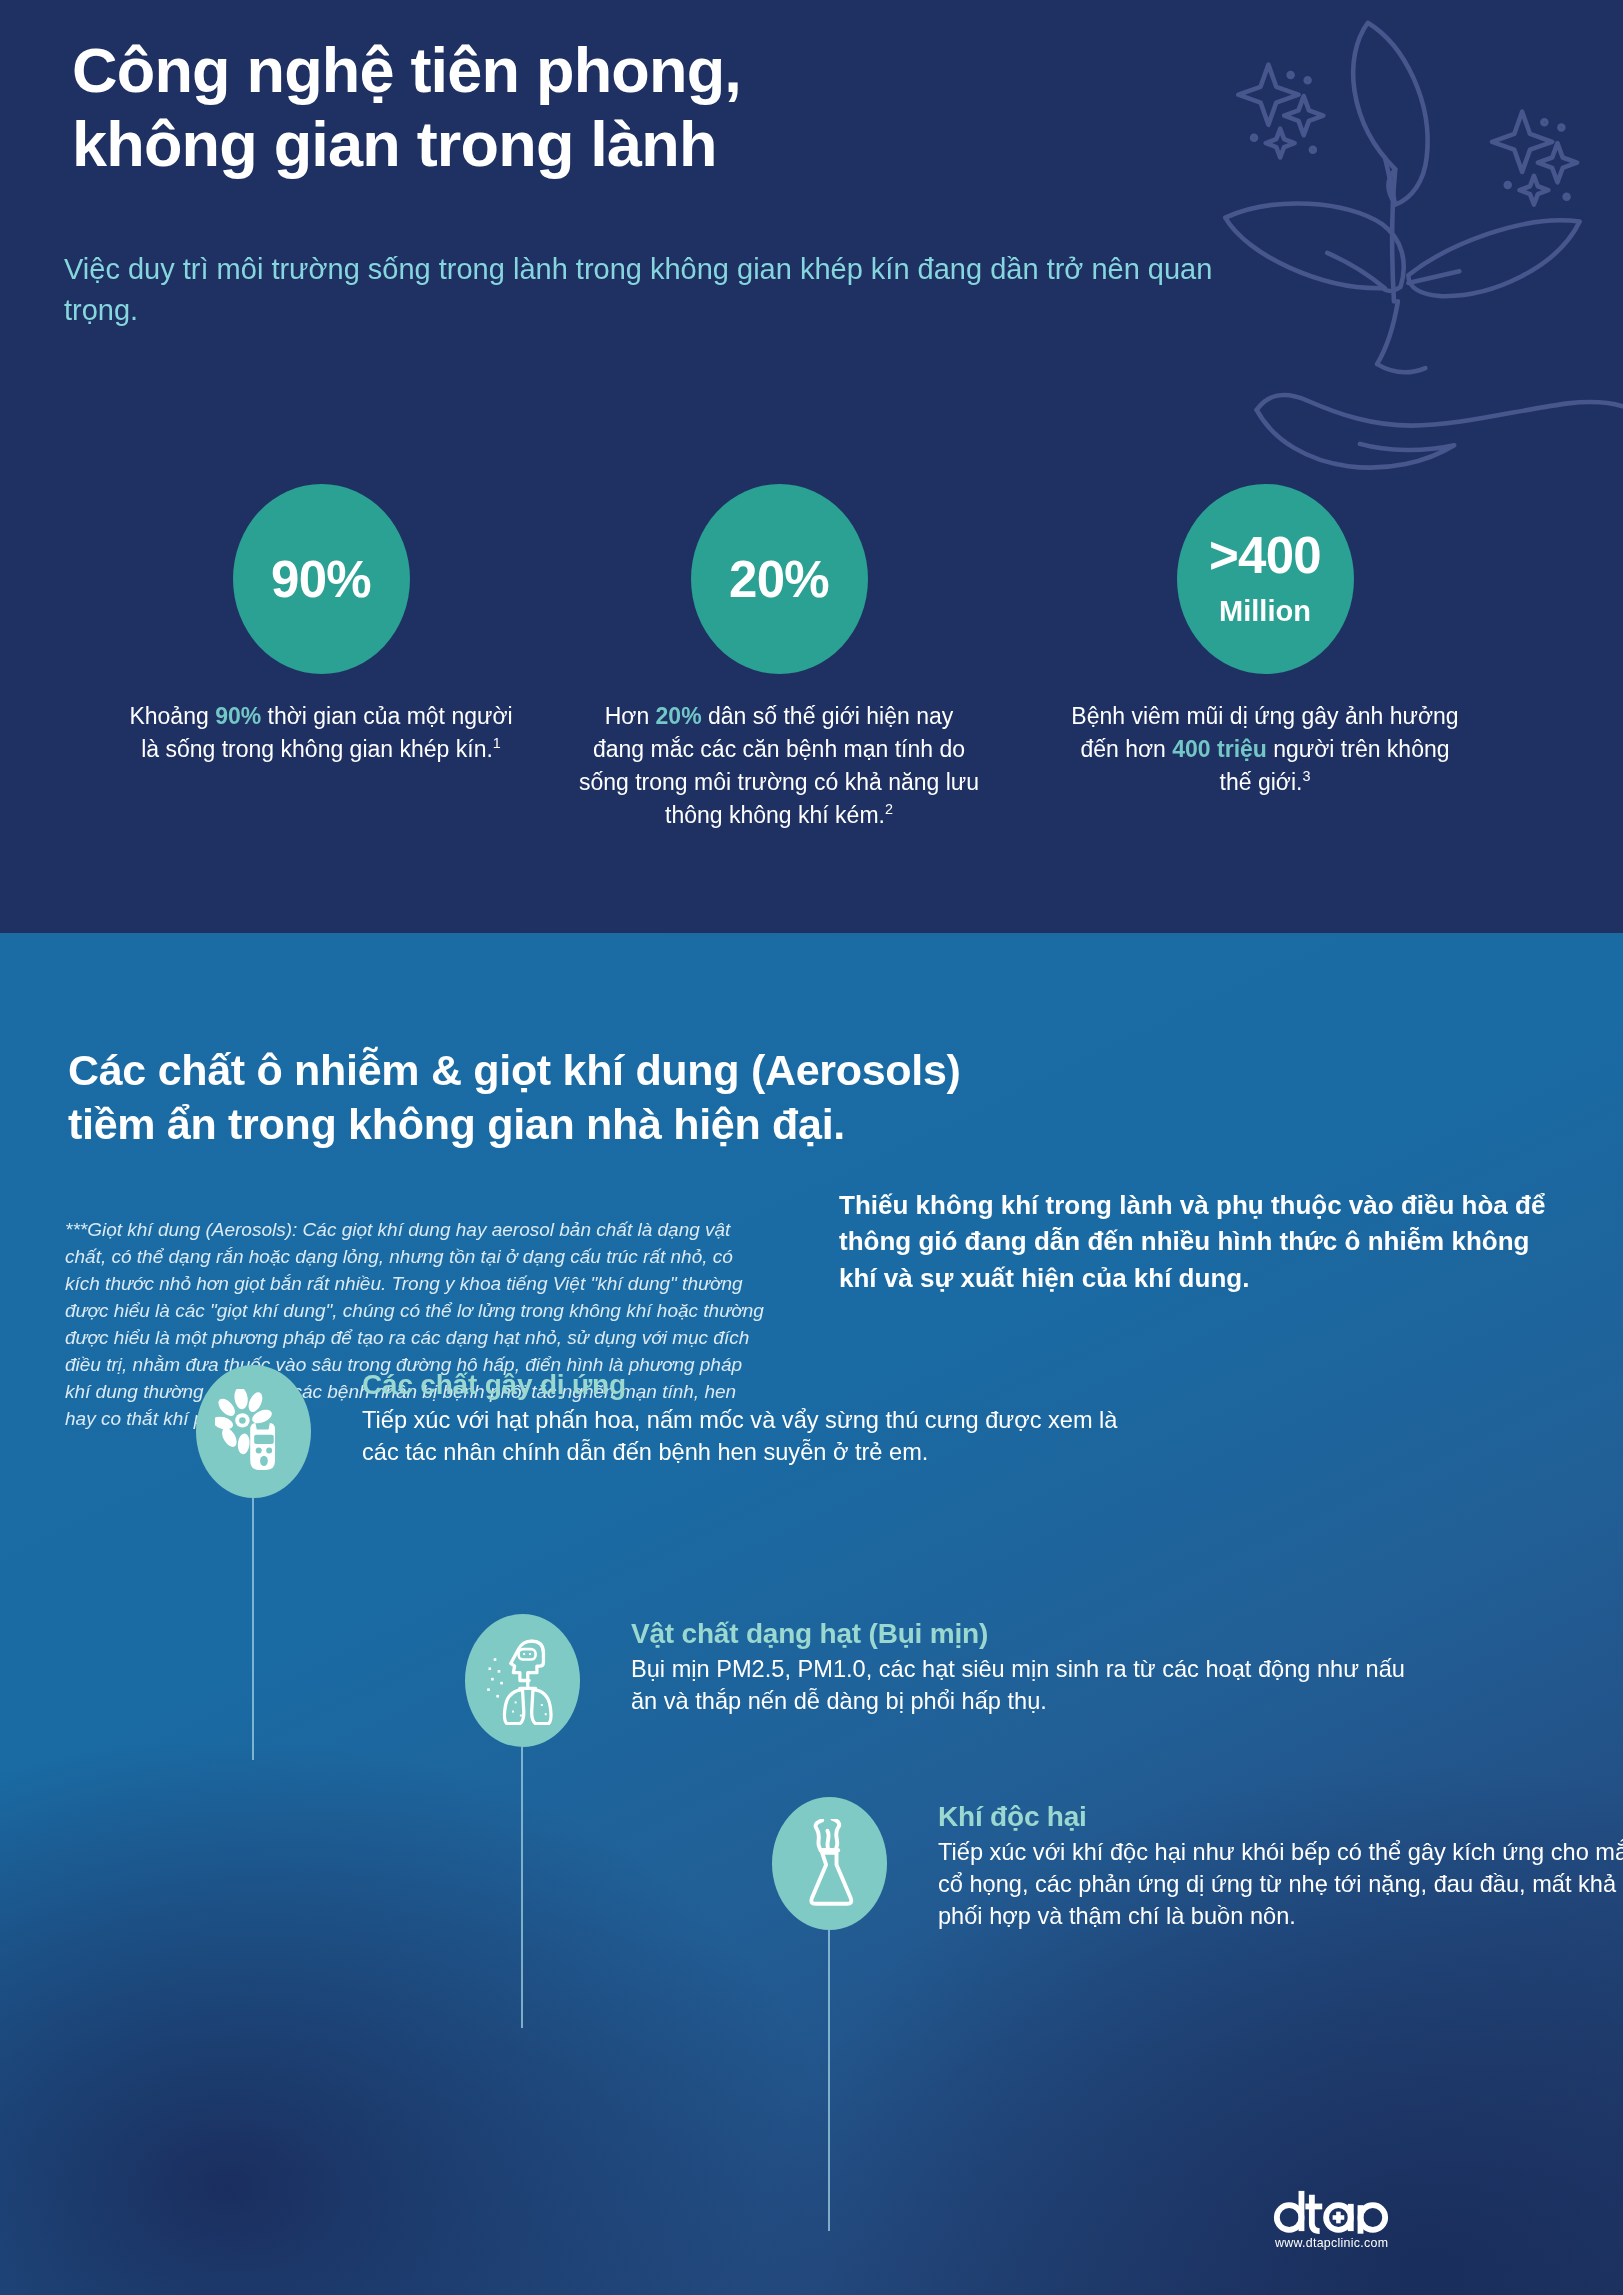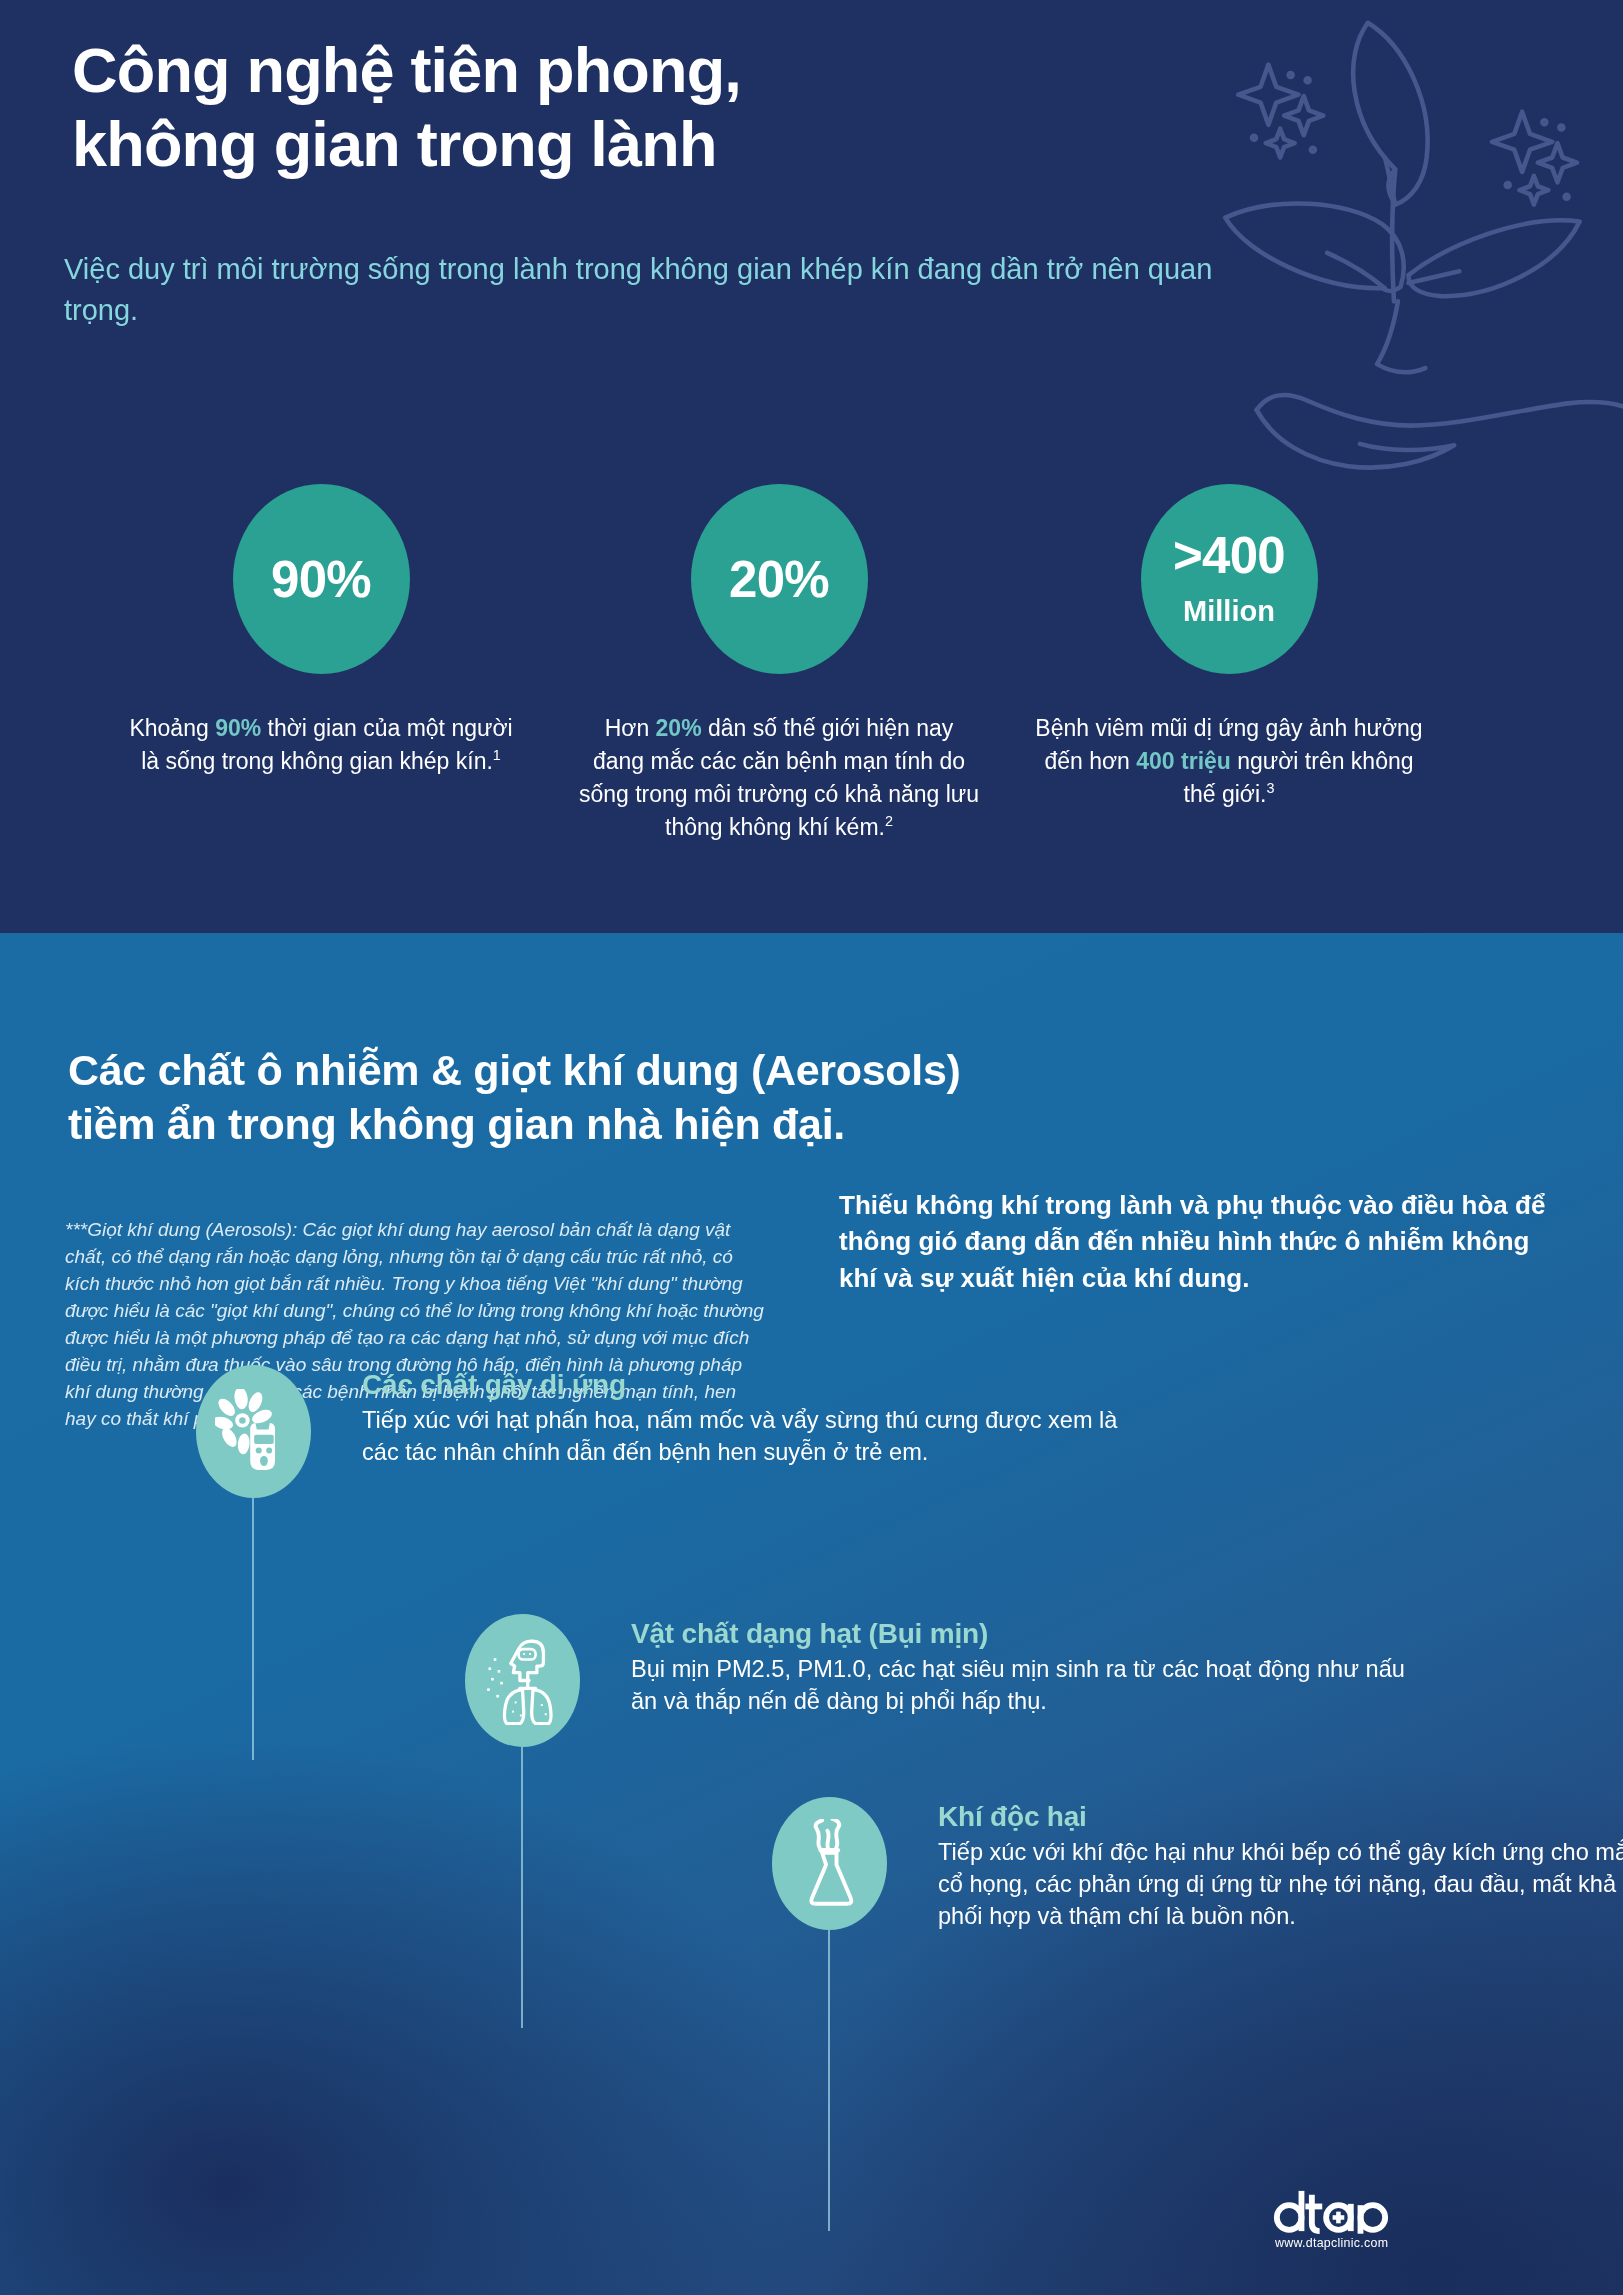--- a/index.html
+++ b/index.html
@@ -40,38 +40,38 @@
 
   
   .stat {
     position:absolute;
     top:484px;
     width:406px;
     text-align:center;
   }
   .stat.s1 { left:118px; }
   .stat.s2 { left:576px; }
-  .stat.s3 { left:1026px; }
+  .stat.s3 { left:1062px; }
 
   .stat-bubble {
     width:177px; height:190px;
     border-radius:50%;
     background:#2aa193;
     margin:0 auto;
     display:flex;
     flex-direction:column;
     align-items:center;
     justify-content:center;
     color:#ffffff;
   }
   .stat-bubble .big   { font-size:51px; font-weight:bold; line-height:1; letter-spacing:-0.7px; }
   .stat-bubble .small { font-size:29px; font-weight:bold; line-height:1.1; margin-top:15px;text-align:center; }
 
   .stat-caption {
-    margin-top:38px;
+    margin-top:26px;
     color:#ffffff;
     font-size:23px;
     line-height:1.43;
     font-weight:400;
     text-align:center;
   }
   .stat-caption b { color:#73c7c6; font-weight:bold; }
   .stat-caption sup { font-size:14.4px; }
 
   

